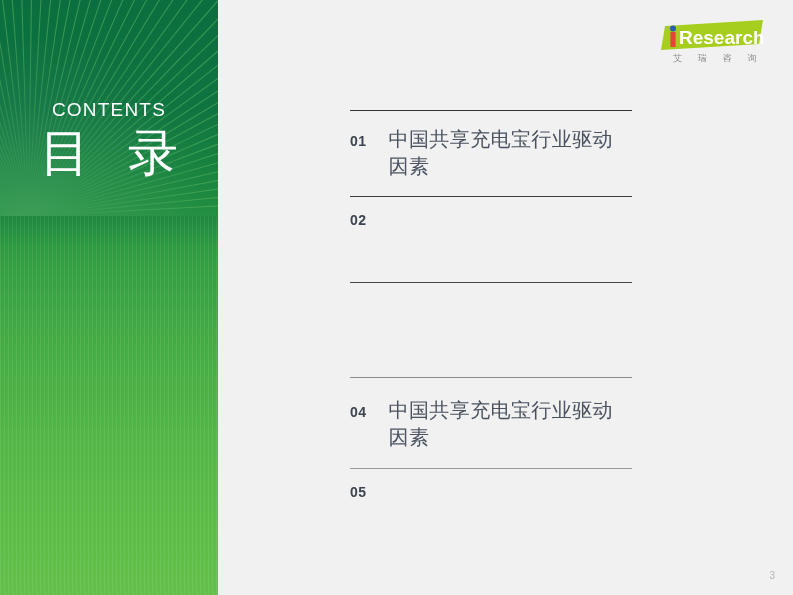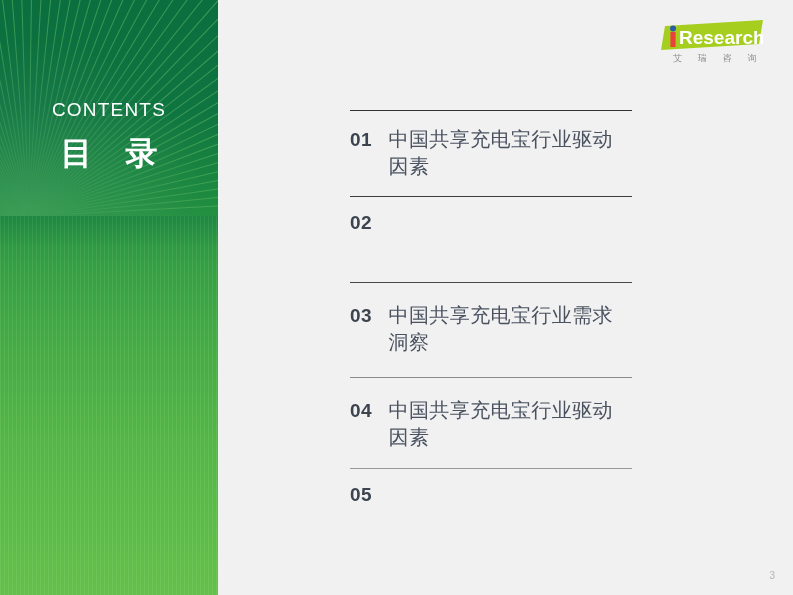--- a/index.html
+++ b/index.html
@@ -103,26 +103,26 @@
   }
   .contents-en {
     color: #ffffff;
     font-size: 19px;
     letter-spacing: 1.2px;
     line-height: 24px;
     font-weight: 400;
   }
   .contents-cn {
     color: #ffffff;
-    font-size: 32px;
+    font-size: 50px;
     letter-spacing: 11px;
     line-height: 50px;
     margin-top: 6px;
     text-indent: 11px;
-    font-weight: 700;
+    font-weight: 400;
     font-family: "DejaVu Sans", "Liberation Sans", sans-serif;
   }
 
   
   .logo {
     position: absolute;
     right: 22px;
     top: 20px;
     width: 112px;
     height: 48px;
@@ -163,21 +163,21 @@
   }
   .toc-row {
     position: absolute;
     left: 0;
     top: 22px;
     display: flex;
     align-items: baseline;
   }
   .toc-num {
     width: 42px;
-    font-size: 19px;
+    font-size: 14px;
     font-weight: bold;
     color: #3c4450;
     letter-spacing: 0.5px;
   }
   .toc-label {
     font-size: 20px;
     color: #4a5260;
     letter-spacing: 0.4px;
     font-family: "DejaVu Sans", "Liberation Sans", sans-serif;
   }
@@ -304,24 +304,20 @@
 
     <div class="toc-item">
       <div class="toc-rule" style="background:#3d3d3d"></div>
       <div class="toc-row">
         <span class="toc-num">02</span>
       </div>
     </div>
 
     <div class="toc-item" style="height:95px">
       <div class="toc-rule" style="background:#474747"></div>
-      <div class="toc-row" style="top:26px">
-        <span class="toc-num">03</span>
-        <span class="toc-label">中国共享充电宝行业需求洞察</span>
-      </div>
     </div>
 
     <div class="toc-item" style="height:91px">
       <div class="toc-rule" style="background:#8c8c8c"></div>
       <div class="toc-row" style="top:26px">
         <span class="toc-num">04</span>
         <span class="toc-label">中国共享充电宝行业驱动因素</span>
       </div>
     </div>
 

